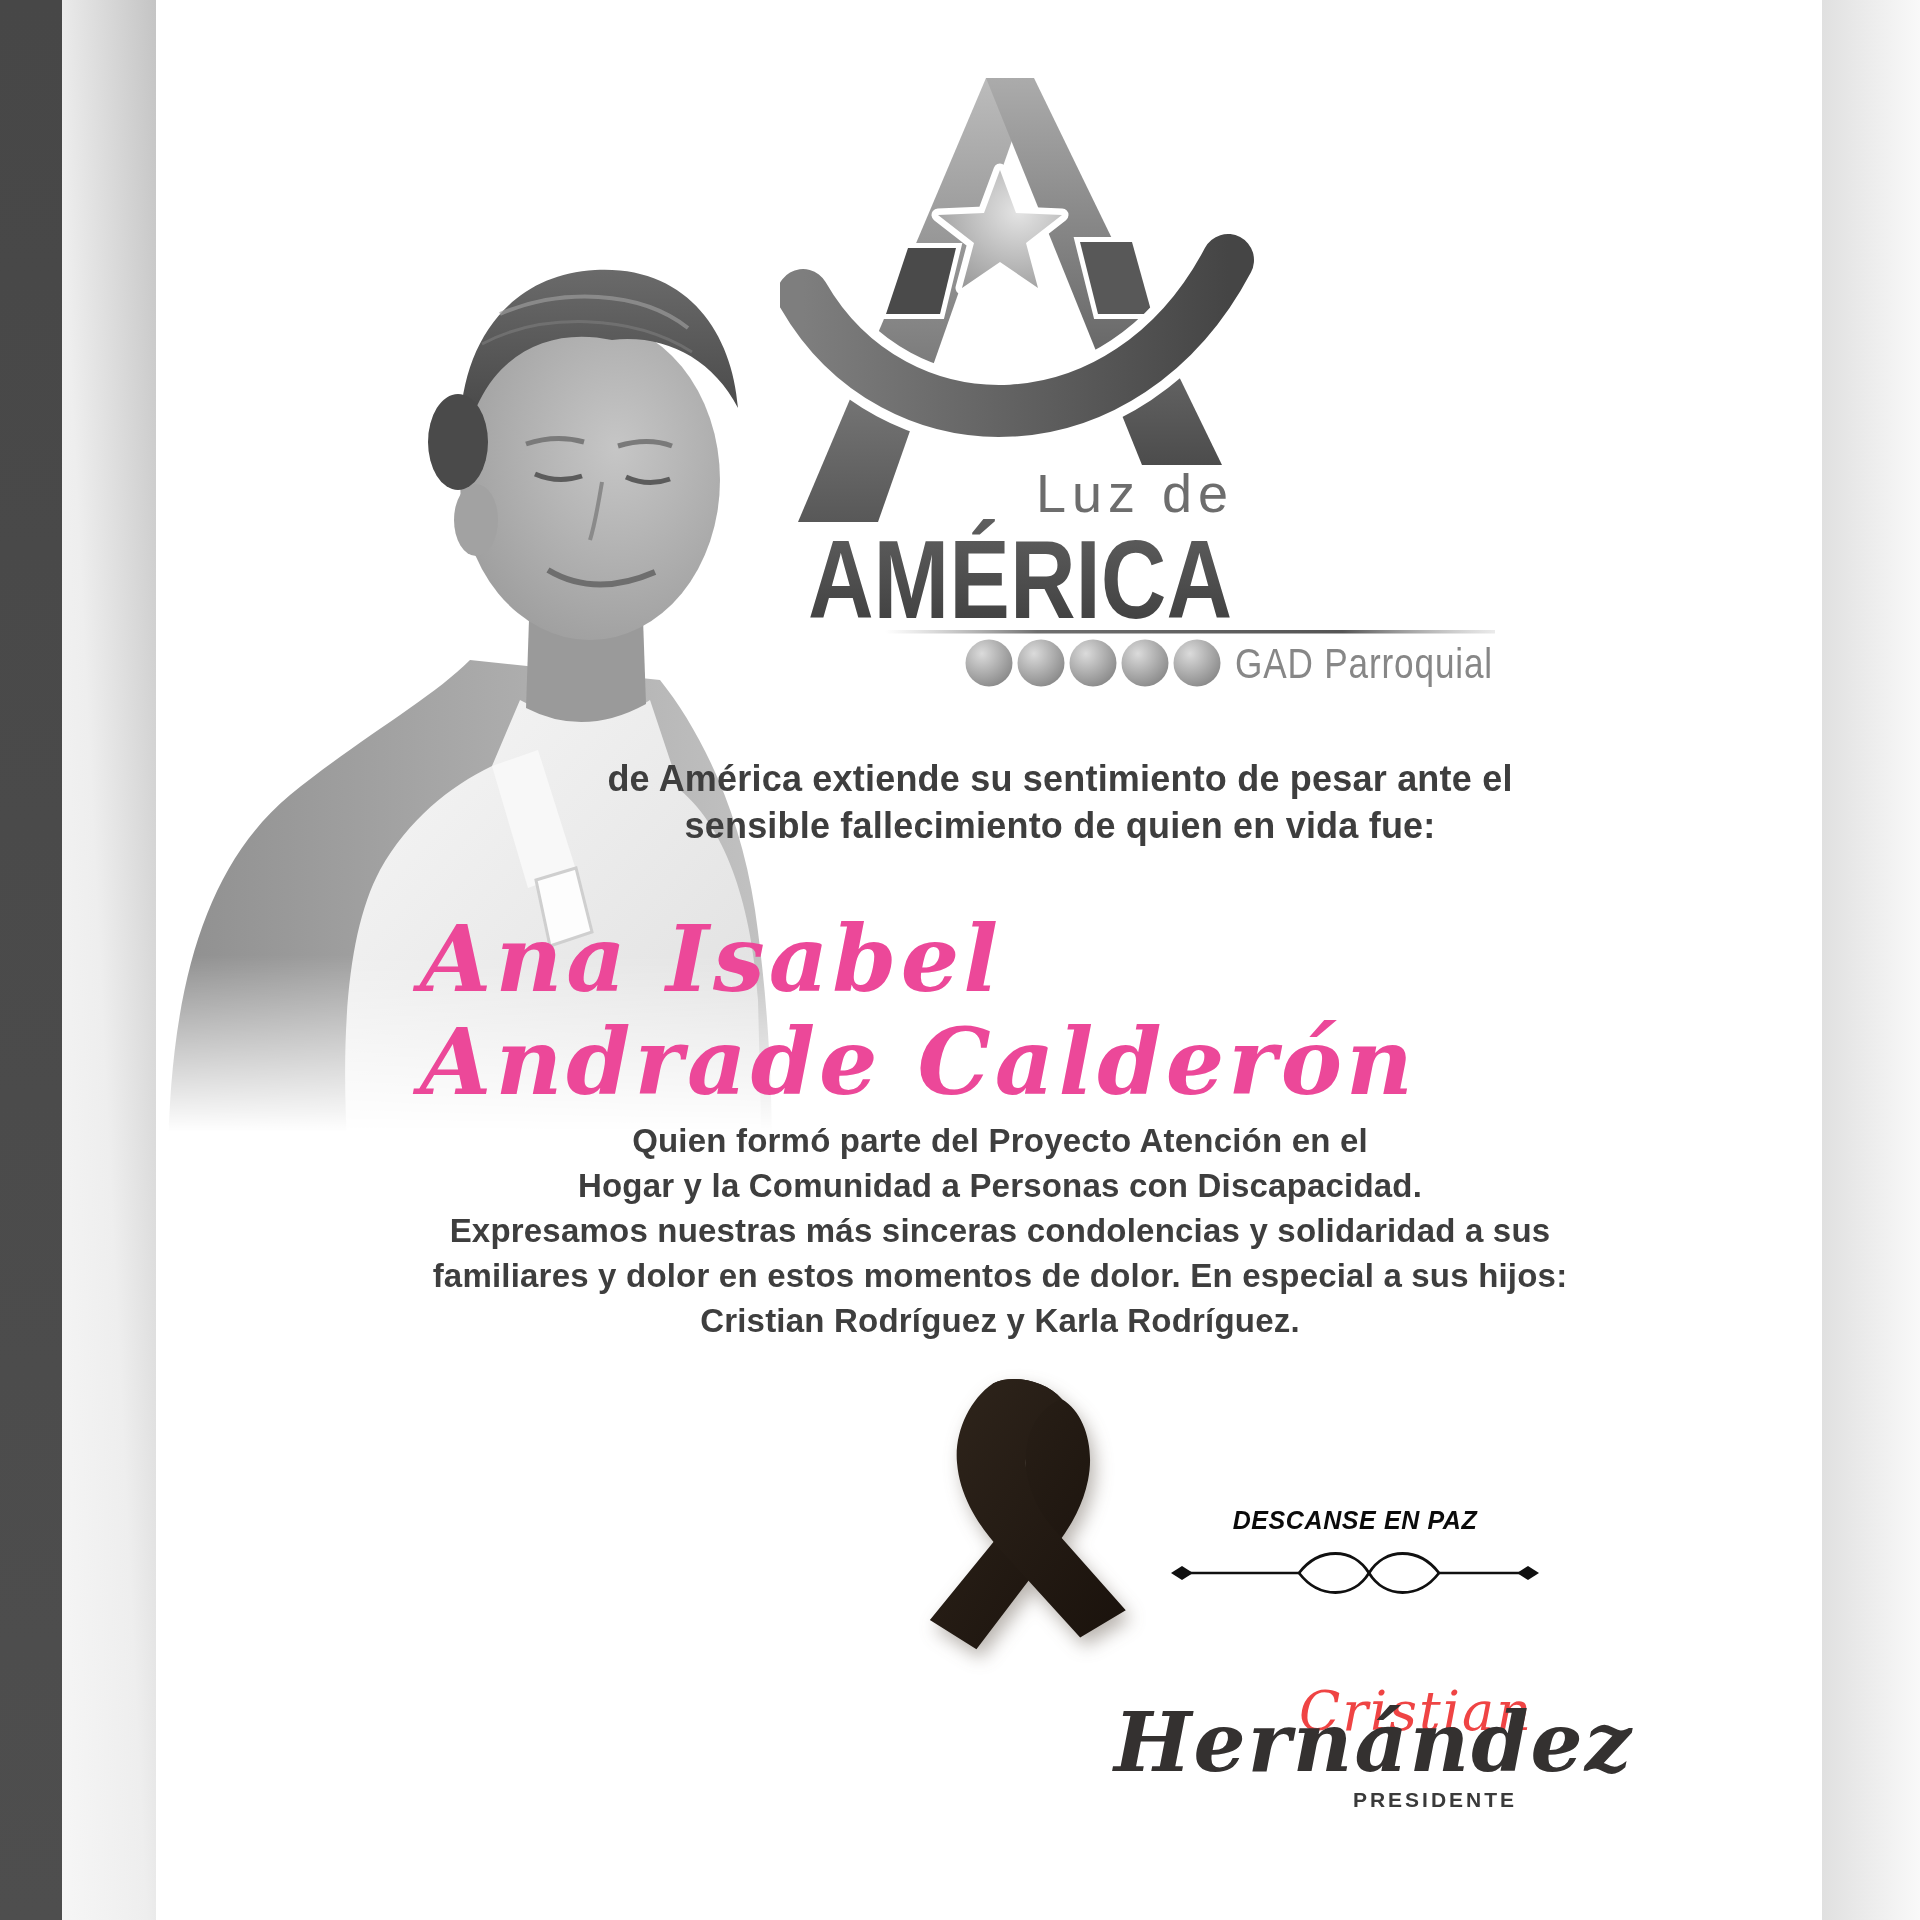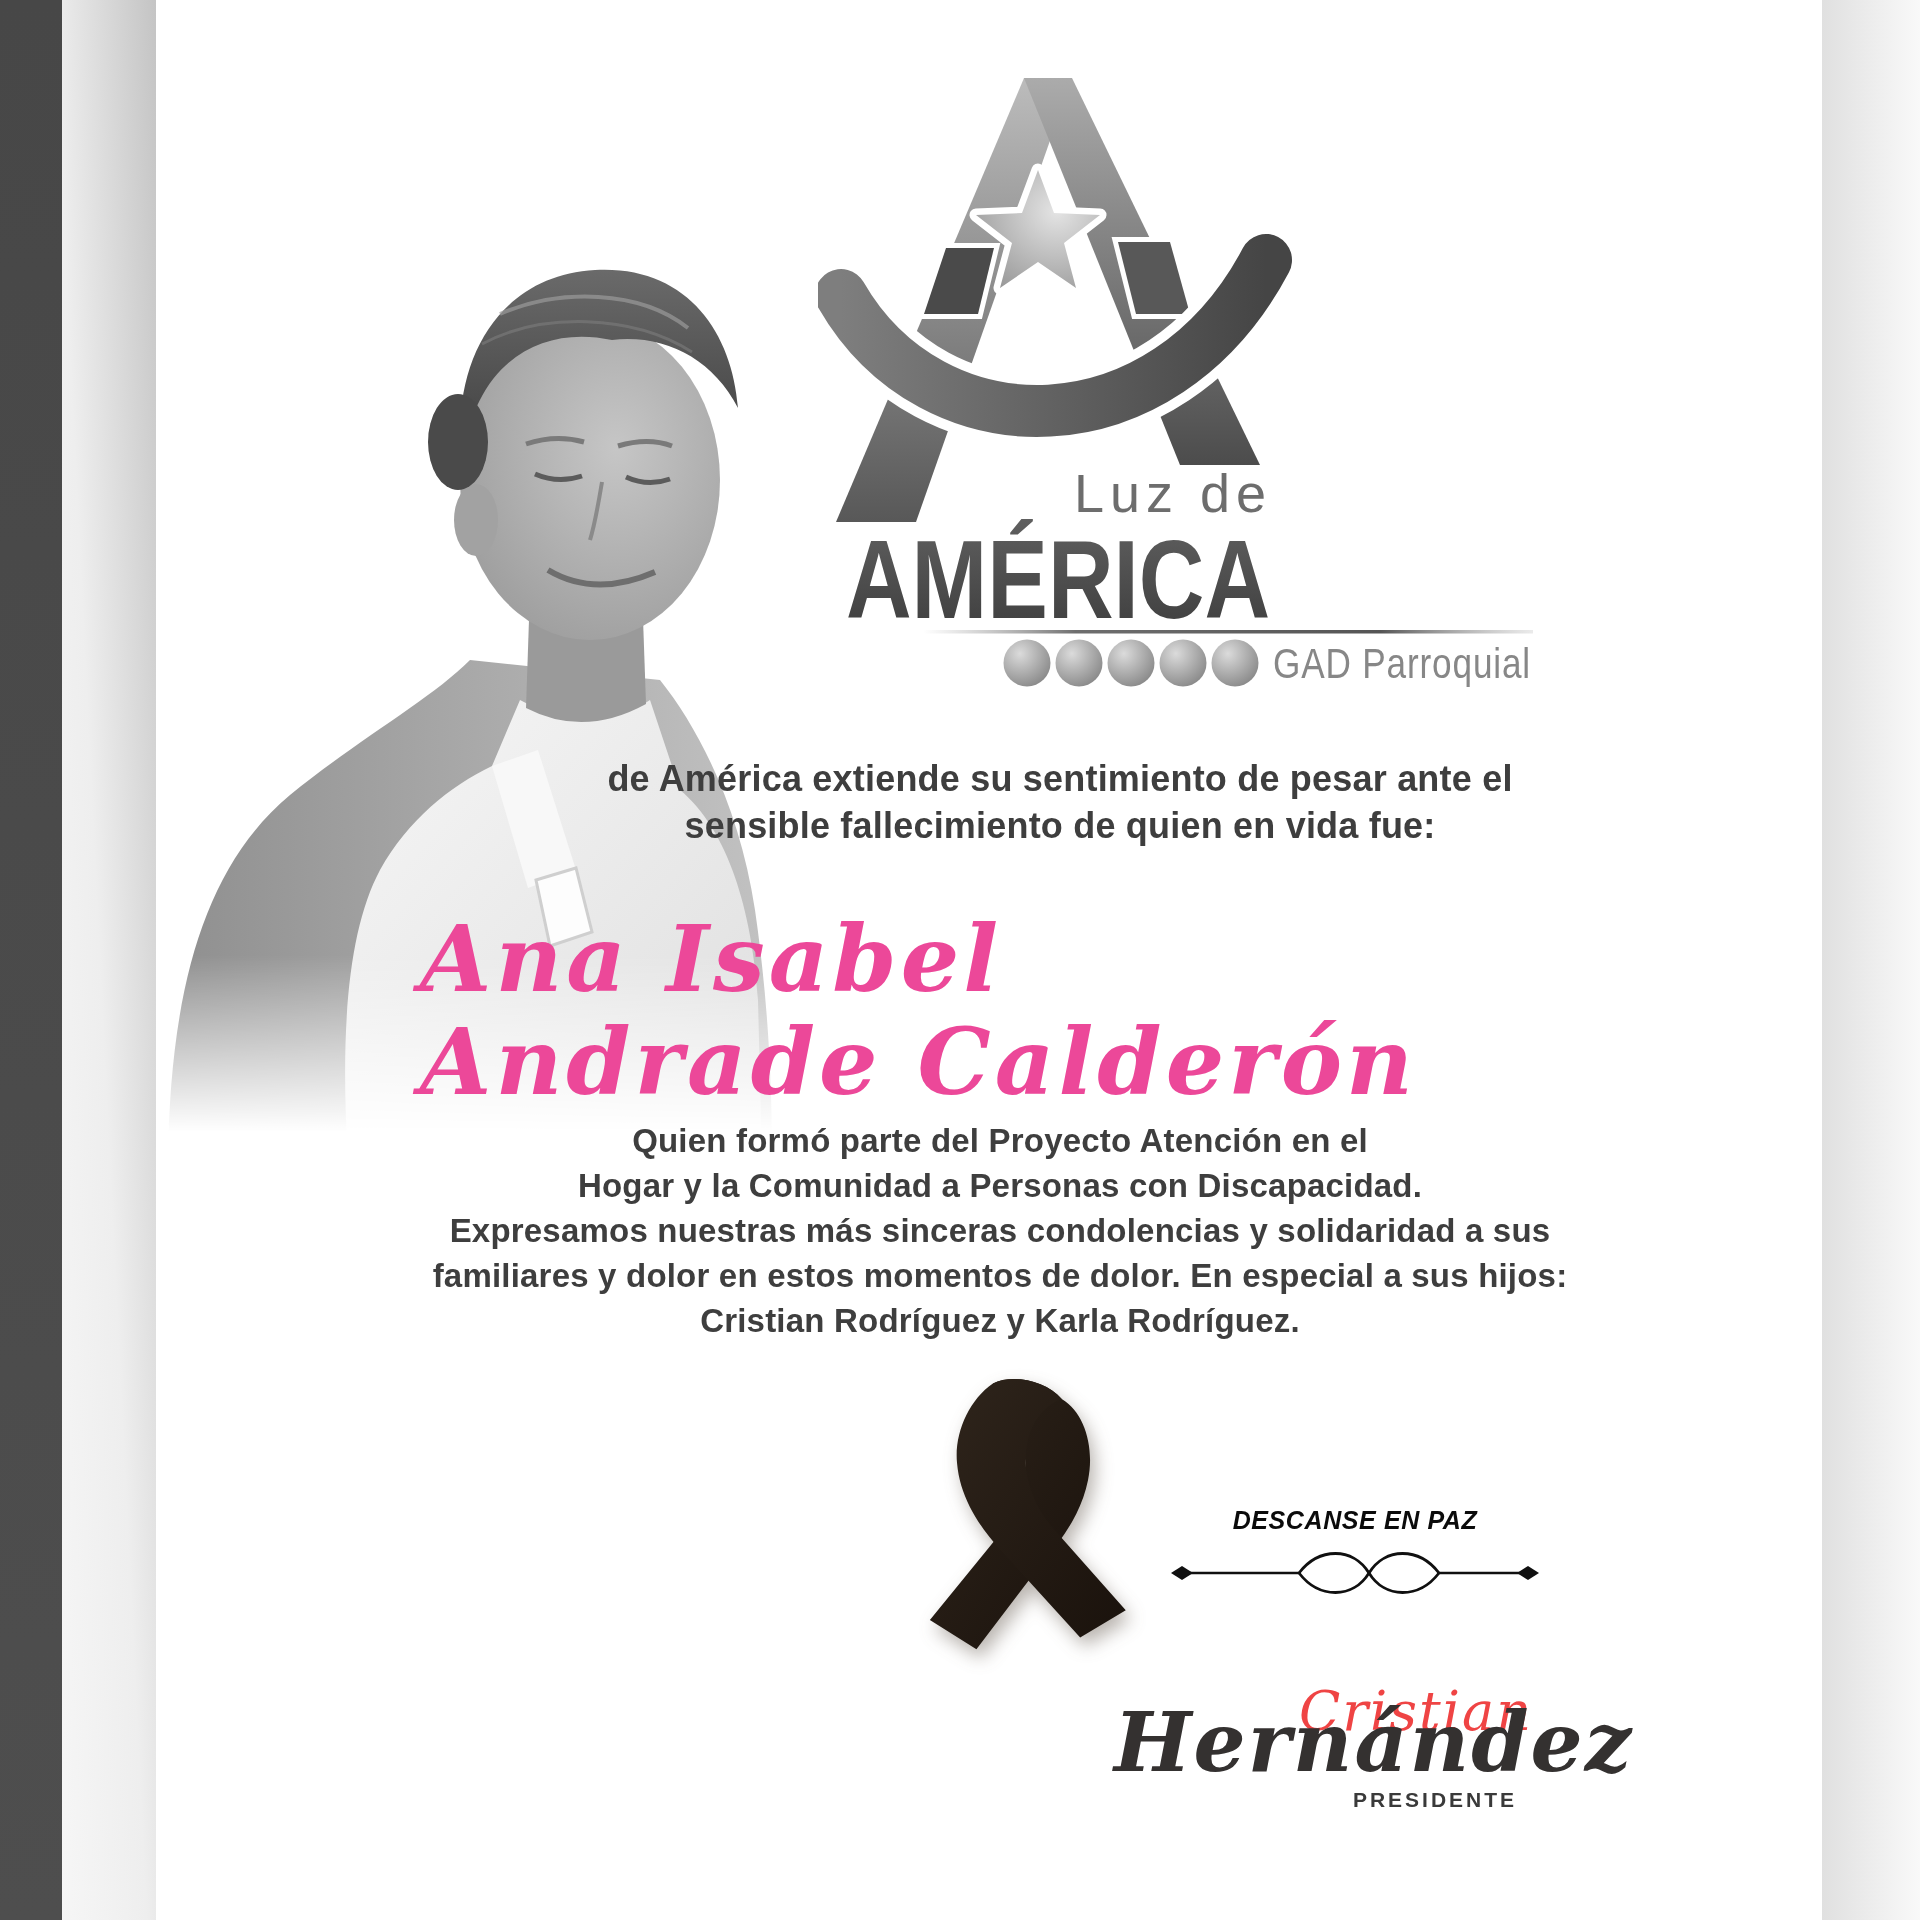--- a/index.html
+++ b/index.html
@@ -9,21 +9,21 @@
   
   .band-dark{position:absolute;left:0;top:0;width:62px;height:1920px;
              background:linear-gradient(180deg,#474747,#4e4e4e);}
   .band-light{position:absolute;left:62px;top:0;width:94px;height:1920px;
               background:linear-gradient(to bottom left,#c4c4c4,#eeeeee 55%,#f6f6f6);}
   .band-right{position:absolute;left:1822px;top:0;width:98px;height:1920px;
               background:linear-gradient(to right,#e0e0e0,#f9f9f9);}
   
   .photo{position:absolute;left:140px;top:230px;width:640px;height:930px;z-index:1;}
   
-  .logo{position:absolute;left:818px;top:70px;width:720px;height:660px;z-index:2;}
+  .logo{position:absolute;left:780px;top:70px;width:720px;height:660px;z-index:2;}
   
   .intro{position:absolute;left:520px;top:755px;width:1080px;text-align:center;z-index:3;
          font-size:36px;line-height:47px;font-weight:bold;color:#3e3e3e;letter-spacing:0.2px;}
   .name{position:absolute;left:420px;top:908px;width:1160px;text-align:left;z-index:4;
         font-family:"DejaVu Serif",serif;font-style:italic;font-weight:bold;
         font-size:92px;line-height:103px;color:#ec4899;letter-spacing:4px;}
   .tribute{position:absolute;left:420px;top:1118px;width:1160px;text-align:center;z-index:3;
            font-size:33px;line-height:45px;font-weight:bold;color:#3e3e3e;letter-spacing:0.2px;}
   .ribbon{position:absolute;left:898px;top:1366px;width:248px;height:320px;z-index:3;}
   .ribbon svg{filter:drop-shadow(5px 9px 9px rgba(70,58,45,.38));}

